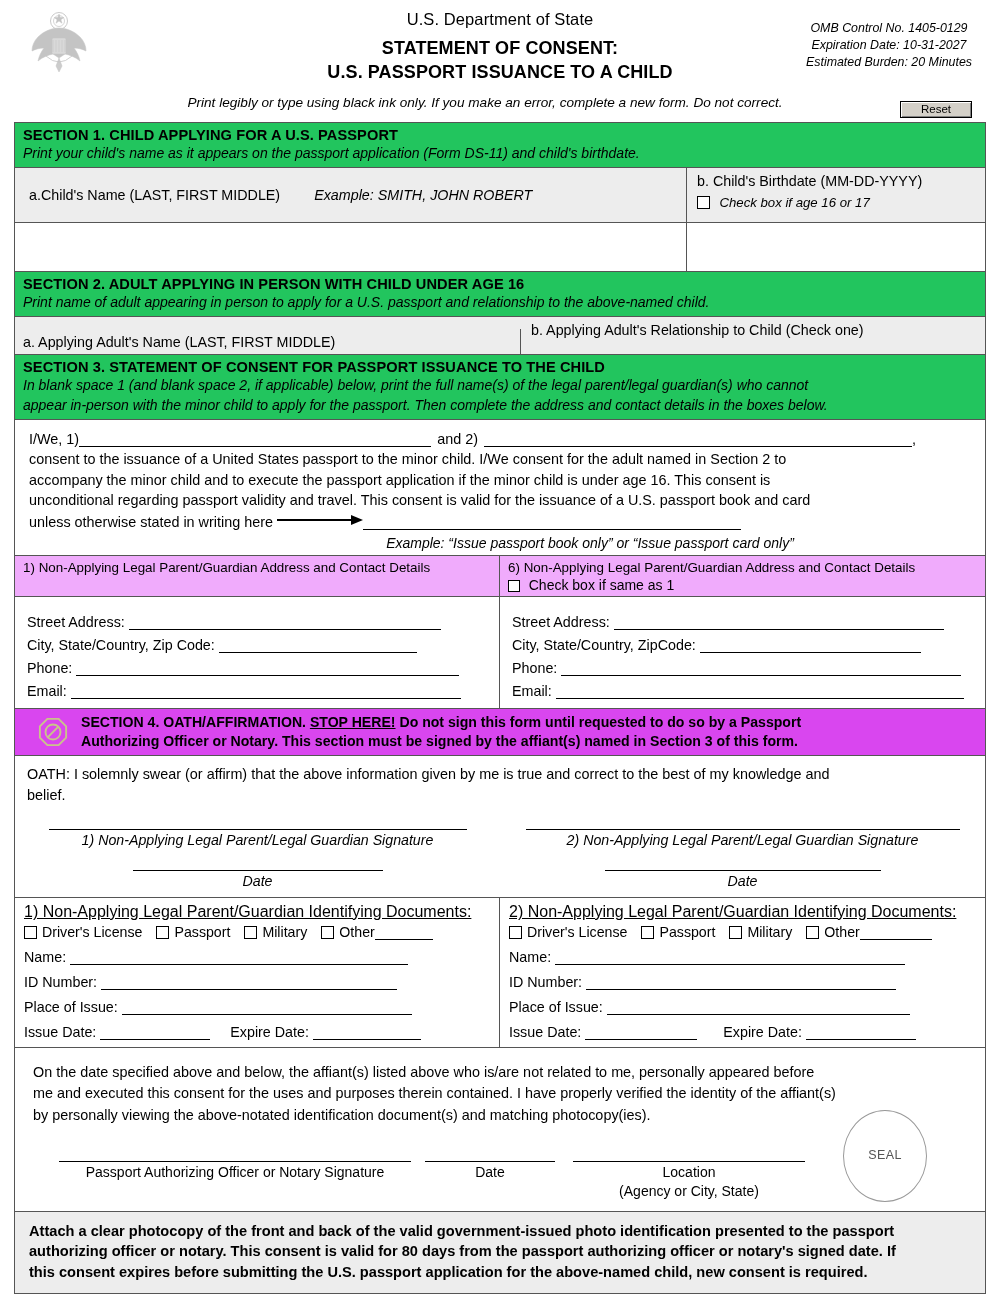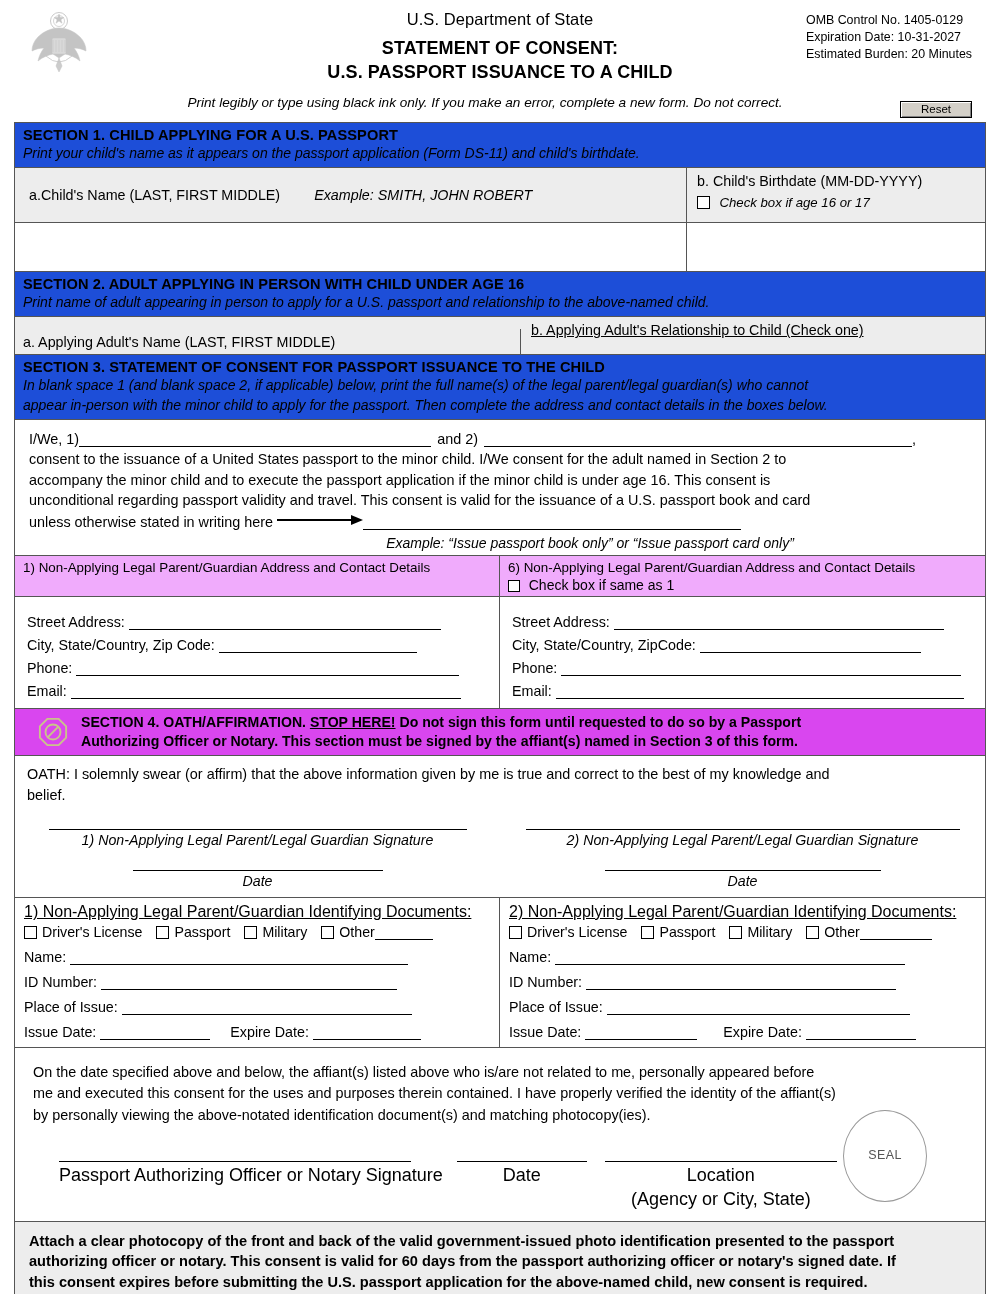--- a/index.html
+++ b/index.html
@@ -22,39 +22,39 @@
     position: absolute; left: 12px; top: 6px;
     width: 66px; height: 70px; opacity: 0.5;
   }
   .hdr-center { text-align: center; padding-top: 10px; }
   .agency { font-size: 16.5px; letter-spacing: 0.1px; }
   .form-title {
     font-size: 18px; font-weight: bold; line-height: 1.32;
     margin-top: 8px; letter-spacing: 0.1px;
   }
   .omb {
-    position: absolute; right: 14px; top: 12px;
-    font-size: 12.4px; line-height: 1.36; text-align: left;
+    position: absolute; right: 14px; top: 20px;
+    font-size: 12.4px; line-height: 1.36; text-align: center; font-style: italic;
   }
   .print-note {
     text-align: center; font-style: italic; font-size: 13.6px;
     margin-top: 10px; padding-right: 30px;
   }
   .reset-btn {
     position: absolute; right: 14px; top: 101px;
     width: 72px; height: 17px; line-height: 15px;
     font-size: 11.5px; text-align: center;
     background: #d4d0c8; border: 1px solid #000;
     box-shadow: inset 1px 1px 0 #fff, inset -1px -1px 0 #808080;
   }
 
   
   .form { border: 1.6px solid #555; border-bottom: none; }
   .sec-head {
-    background: #1d4ed8; border-bottom: 1.3px solid #555;
+    background: #22c55e; border-bottom: 1.3px solid #555;
     padding: 4px 8px 5px 8px;
   }
   .sec-head .t1 { font-size: 14.6px; font-weight: bold; letter-spacing: .1px; }
   .sec-head .t2 { font-size: 14px; font-style: italic; line-height: 1.3; margin-top: 1px; }
 
   .row { display: flex; }
   .cell { border-right: 1.3px solid #555; }
   .cell:last-child { border-right: none; }
   .lblrow { background: #ededed; border-bottom: 1.3px solid #555; }
   .blank { background: #fff; }
@@ -68,21 +68,21 @@
   }
 
   
   .s1-name { flex: 0 0 672px; display: flex; align-items: center; padding: 0 0 0 14px; height: 54px; }
   .s1-bd   { flex: 1; padding: 5px 0 0 10px; height: 54px; }
   .s1-fill-l { flex: 0 0 672px; height: 48px; border-right: 1.3px solid #555; }
   .s1-fill-r { flex: 1; height: 48px; }
 
   
   .s2-name { flex: 0 0 506px; padding: 5px 0 4px 8px; margin-top: 12px; }
-  .s2-rel  { flex: 1; padding: 5px 0 4px 10px; text-decoration: underline; }
+  .s2-rel  { flex: 1; padding: 5px 0 4px 10px; }
   .s2-fill-l { flex: 0 0 506px; height: 34px; border-right: 1.3px solid #555; }
   .s2-rel-boxes { flex: 1; display: flex; height: 34px; }
   .relbox { flex: 1; display: flex; align-items: center; justify-content: center;
             font-size: 14.3px; border-right: 1.3px solid #555; }
   .relbox:last-child { border-right: none; }
 
   
   .consent { padding: 9px 14px 4px 14px; border-bottom: 1.3px solid #555; }
   .consent .ln { font-size: 14.4px; line-height: 1.42; }
   .uline { border-bottom: 1.3px solid #000; display: inline-block; vertical-align: -3px; }
@@ -120,21 +120,21 @@
   .notary { padding: 14px 18px 4px 18px; font-size: 14.4px; line-height: 1.5; position: relative; }
   .seal-circle {
     position: absolute; right: 58px; top: 62px;
     width: 84px; height: 92px; border: 1.4px solid #999; border-radius: 50%;
     display: flex; align-items: center; justify-content: center;
     font-size: 12.5px; color: #555; letter-spacing: .4px;
   }
   .notary-lines { display: flex; padding: 34px 0 6px 26px; }
   .nl { text-align: center; }
   .nl .ln { border-top: 1.6px solid #000; }
-  .nl .cap { font-size: 18px; margin-top: 2px; line-height: 1.25; }
+  .nl .cap { font-size: 14px; margin-top: 2px; line-height: 1.25; }
 
   .attach {
     background: #ededed; border-top: 1.3px solid #555;
     border-bottom: 1.6px solid #555;
     padding: 9px 14px 10px 14px;
     font-size: 14.6px; font-weight: bold; line-height: 1.42;
   }
 </style>
 </head>
 <body>
@@ -403,18 +403,18 @@
         <div class="nl" style="margin-left:18px">
           <div class="ln" style="width:232px"></div>
           <div class="cap">Location</div>
           <div class="cap">(Agency or City, State)</div>
         </div>
       </div>
     </div>
 
     <div class="attach">
       <div>Attach a clear photocopy of the front and back of the valid government-issued photo identification presented to the passport</div>
-      <div>authorizing officer or notary.  This consent is valid for 60 days from the passport authorizing officer or notary's signed date. If</div>
+      <div>authorizing officer or notary.  This consent is valid for 80 days from the passport authorizing officer or notary's signed date. If</div>
       <div>this consent expires before submitting the U.S. passport application for the above-named child, new consent is required.</div>
     </div>
   </div>
 
 </div>
 
 </body></html>

